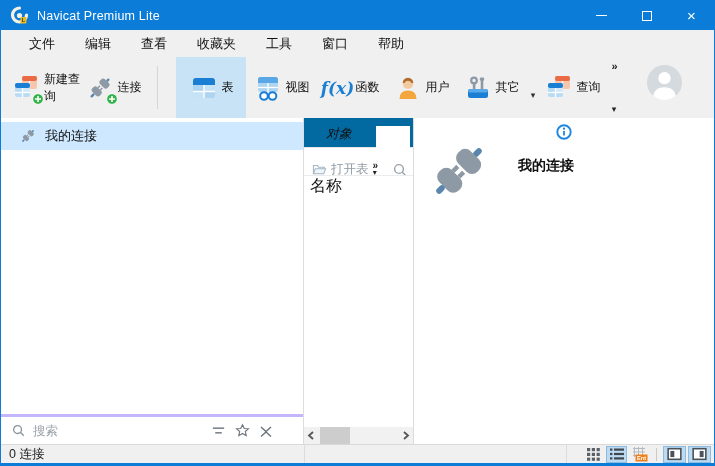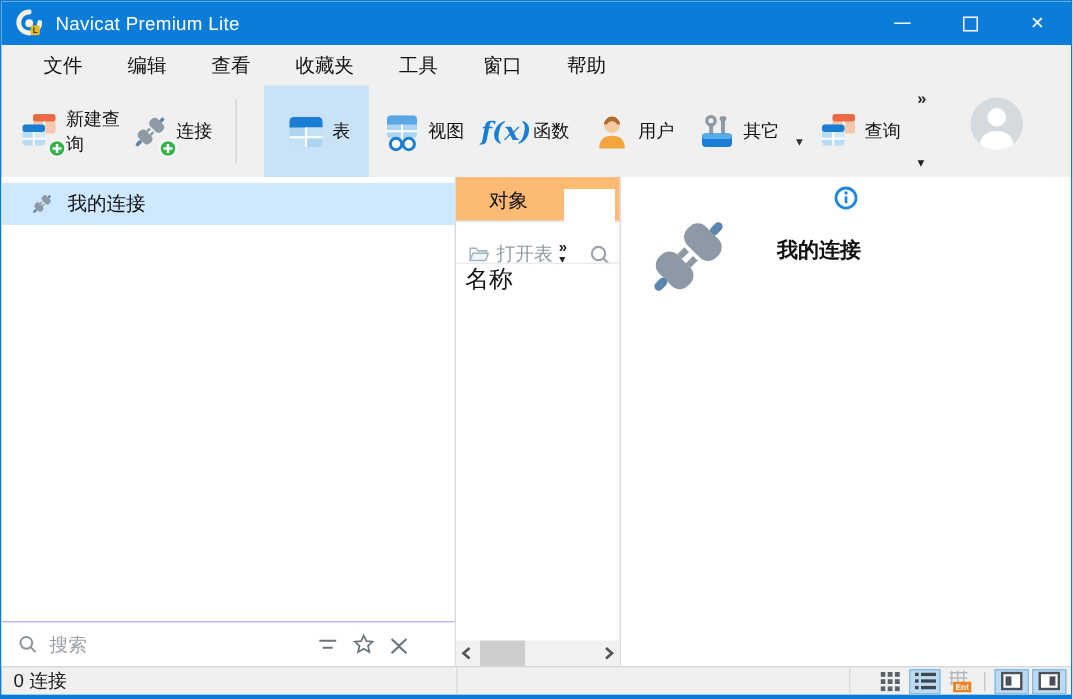--- a/index.html
+++ b/index.html
@@ -40,27 +40,27 @@
   .ovf-col { width:20px; display:flex; flex-direction:column; justify-content:space-between; align-items:center; padding:3px 0 4px 0; font-size:11px; color:#222; }
   .ovf-col .chev { font-weight:bold; letter-spacing:-1px; }
   .ovf-col .dn { font-size:9px; }
   .avatar { position:absolute; right:32px; top:8px; width:35px; height:35px; border-radius:50%; background:#d5dade; overflow:hidden; }
 
   
   .main { flex:1; display:flex; min-height:0; background:#fff; }
 
   .left-panel { width:303px; flex:none; position:relative; border-right:1px solid #dcdcdc; background:#fff; }
   .tree-row { position:absolute; top:4px; left:0; right:0; height:28px; background:#cde8ff; display:flex; align-items:center; padding-left:18px; gap:8px; font-size:13px; color:#111; }
-  .left-search { position:absolute; left:0; right:0; bottom:0; height:30px; border-top:1px solid #c4b5fd; display:flex; align-items:center; padding:0 28px 0 8px; gap:6px; background:#fff; }
+  .left-search { position:absolute; left:0; right:0; bottom:0; height:30px; border-top:3px solid #c4b5fd; display:flex; align-items:center; padding:0 28px 0 8px; gap:6px; background:#fff; }
   .left-search input { flex:1; border:none; outline:none; font-size:12.5px; color:#333; font-family:inherit; min-width:0; background:transparent; }
   .left-search input::placeholder { color:#9aa0a6; }
   .ls-ic { display:flex; align-items:center; justify-content:center; width:18px; height:18px; flex:none; }
 
   .mid-panel { width:110px; flex:none; border-right:1px solid #dcdcdc; position:relative; background:#fff; display:flex; flex-direction:column; }
-  .tab-row { height:30px; background:#fdba74; border-bottom:1px solid #e6e6e6; position:relative; flex:none; }
+  .tab-row { height:30px; background:#0369a1; border-bottom:1px solid #e6e6e6; position:relative; flex:none;font-style:italic; }
   .tab-label { position:absolute; left:22px; top:7px; font-size:13px; color:#111; }
   .tab-blank { position:absolute; right:3px; top:8px; width:34px; height:22px; background:#fff; }
   .obj-toolbar { height:27px; display:flex; align-items:center; padding:16px 4px 0 6px; gap:3px; flex:none; }
   .opentable-label { font-size:12.5px; color:#8f9aa3; }
   .obj-ovf { display:flex; flex-direction:column; align-items:center; line-height:.8; margin-left:1px; }
   .obj-ovf .chev { font-size:10px; font-weight:bold; letter-spacing:-1px; color:#222; }
   .obj-ovf .dn { font-size:8px; color:#222; }
   .obj-search { margin-left:auto; }
   .col-header { height:24px; border-top:1px solid #ececec; display:flex; align-items:flex-start; padding-left:6px; font-size:16px; color:#111; flex:none; }
   .h-scroll { position:absolute; left:0; right:0; bottom:0; height:17px; background:#f1f1f1; display:flex; align-items:center; }

